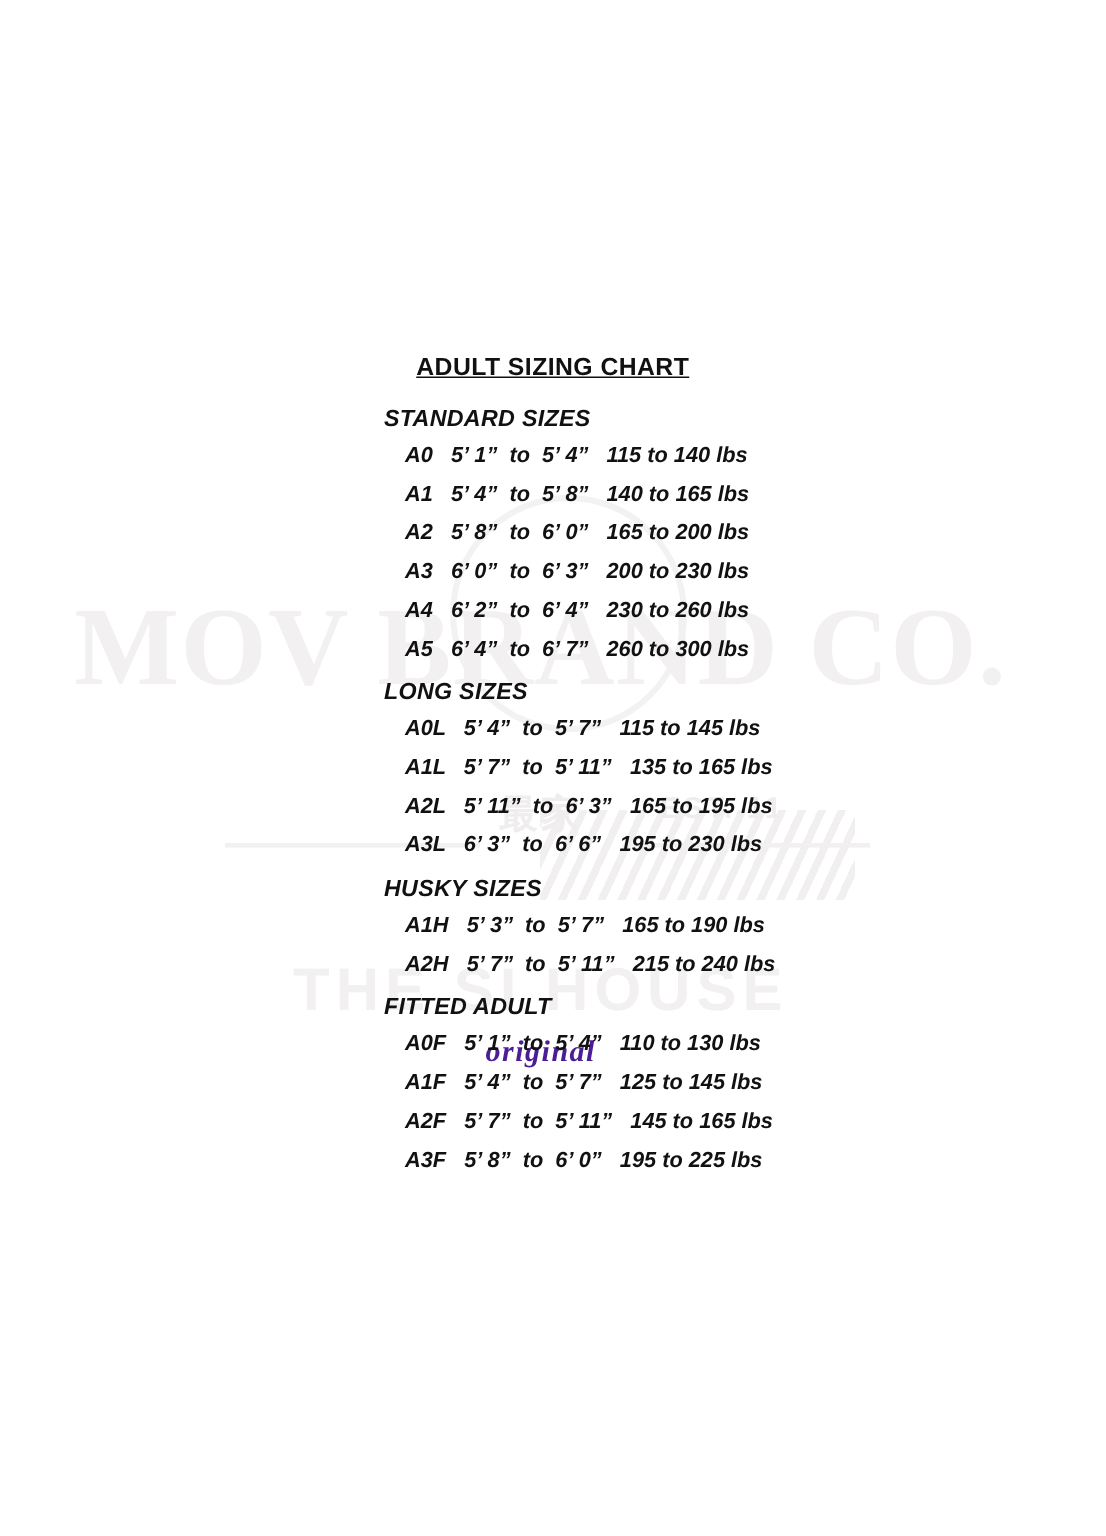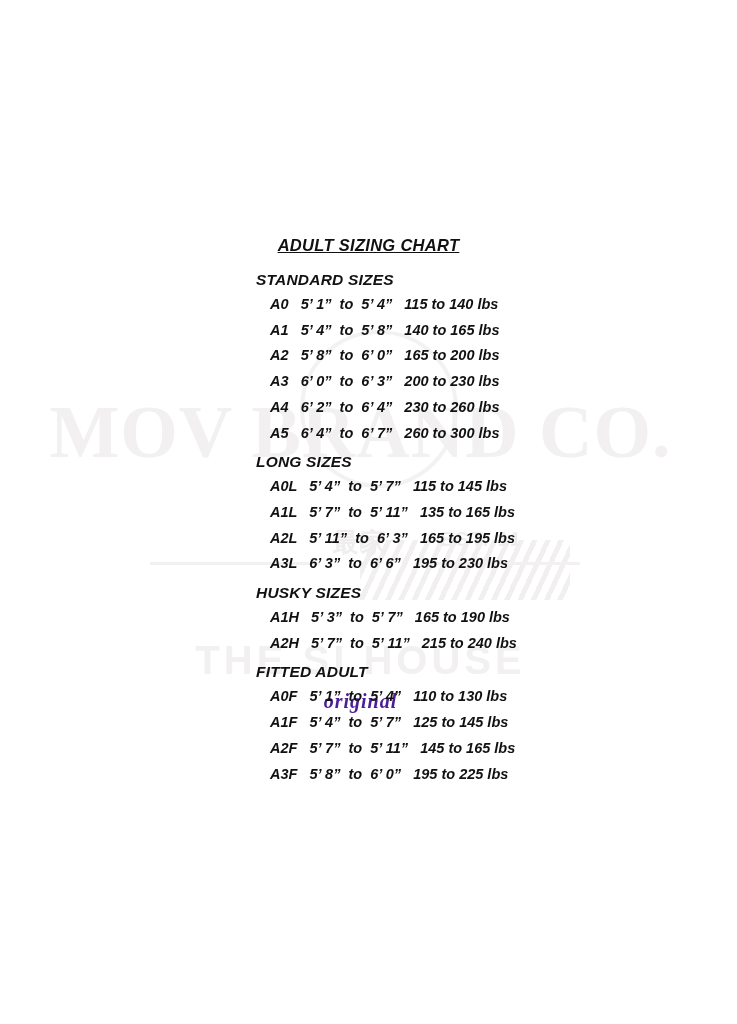--- a/index.html
+++ b/index.html
@@ -101,21 +101,20 @@
   
   .sheet {
     position: relative;
     z-index: 1;
     padding-top: 236px;
   }
   .chart-title {
     text-align: center;
     font-size: 16.5px;
     font-weight: bold;
-    font-style: italic;
     text-decoration: underline;
     letter-spacing: .3px;
     margin: 0 0 16px 0;
     color: #111;
   }
   .group {
     margin: 0;
     padding-left: 32px;
   }
   .group-heading {

